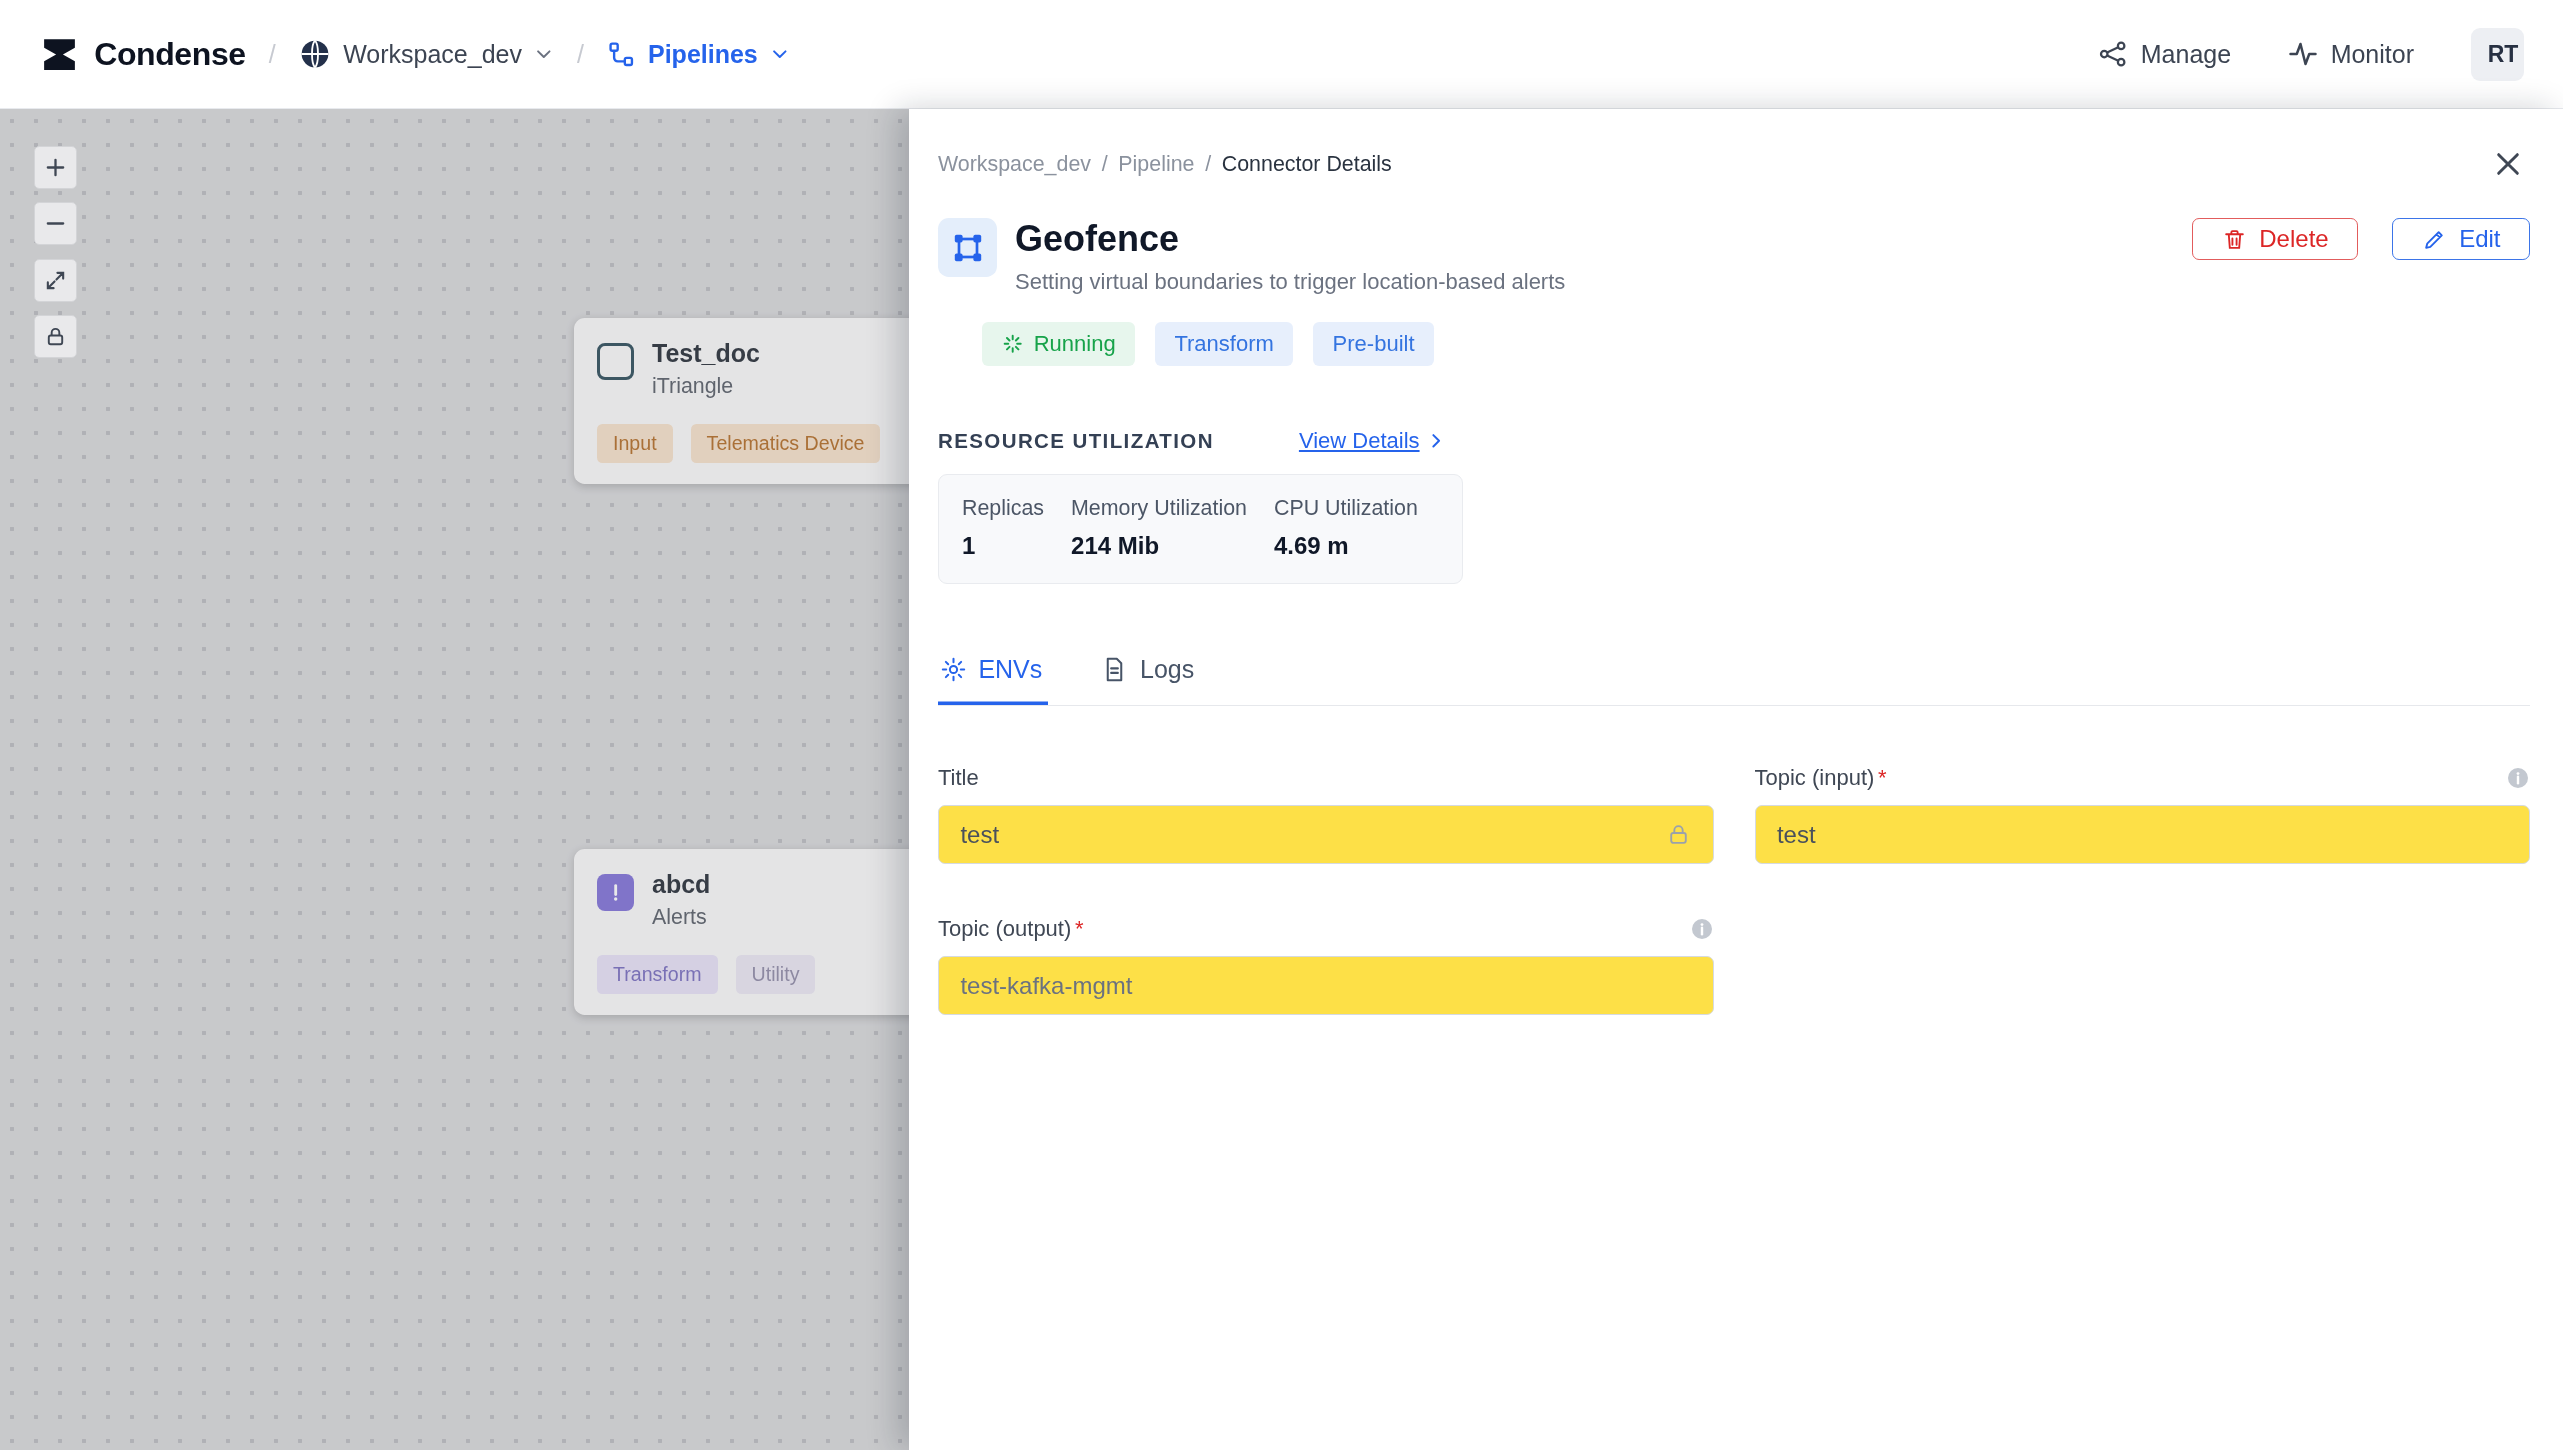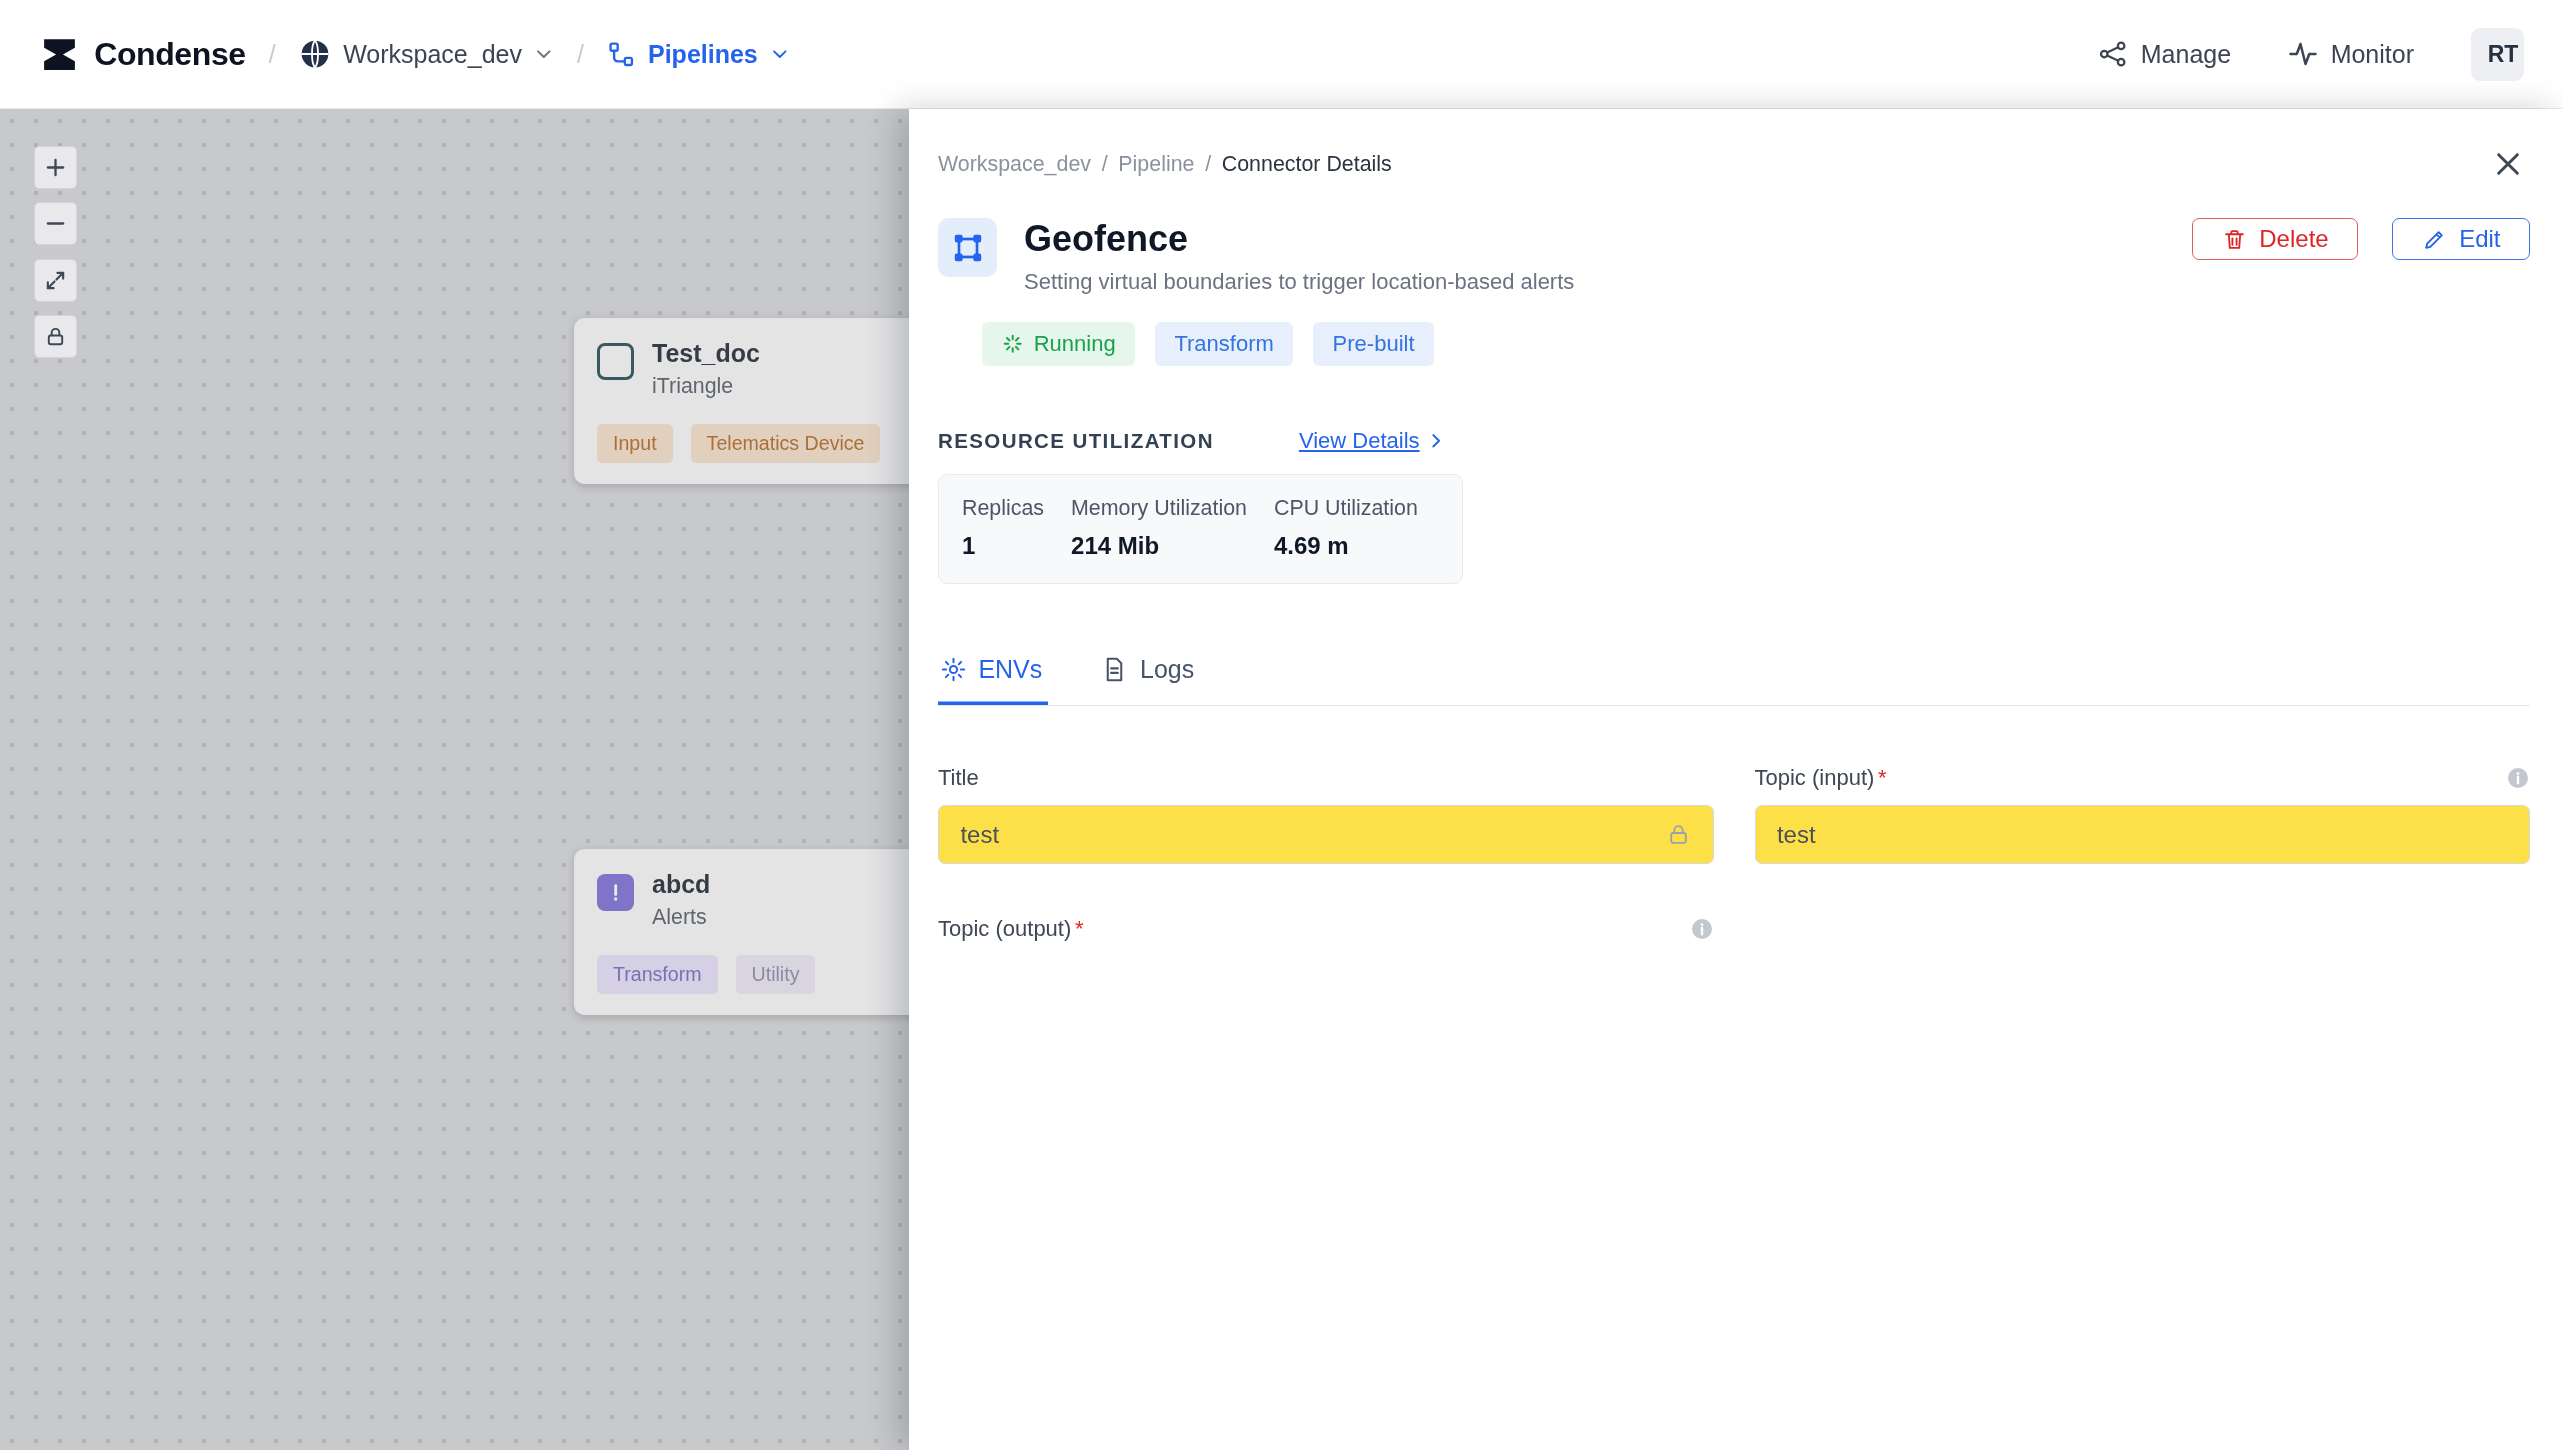--- a/index.html
+++ b/index.html
@@ -51,21 +51,21 @@
   .drawer { position:absolute; top:0; bottom:0; left:909px; right:0; background:#fff; box-shadow:-12.5px 0 30px rgba(15,23,42,0.20); padding:0 33px 0 29px; }
   .d-crumbs { margin-top:43px; font-size:21.4px; color:#8b929e; display:flex; gap:10.7px; align-items:center; }
   .d-crumbs .current { color:#2a3340; }
   .d-crumbs .link { cursor:pointer; }
   .close-btn { position:absolute; top:39px; right:39px; width:32px; height:32px; color:#3f4754; cursor:pointer; }
   .close-btn svg { width:100%; height:100%; }
 
   .d-titlerow { margin-top:41px; display:flex; align-items:flex-start; }
   .d-ticon { width:59px; height:59px; border-radius:10.7px; background:#e4eefb; color:#2563eb; display:flex; align-items:center; justify-content:center; }
   .d-ticon svg { width:36px; height:36px; }
-  .d-titletext { margin-left:27px; }
+  .d-titletext { margin-left:18px; }
   .d-title { font-size:36px; font-weight:bold; color:#101828; }
   .d-sub { font-size:22px; color:#6b7280; margin-top:9px; }
   .d-actions { margin-left:auto; display:flex; gap:34px; }
   .btn { height:42px; border-radius:7.1px; display:flex; align-items:center; gap:12.5px; padding:0 28.5px; font-size:24px; font-weight:500; background:#fff; cursor:pointer; }
   .btn svg { width:25px; height:25px; }
   .btn.danger { border:1.8px solid #e25c5c; color:#dc2626; }
   .btn.primary-ol { border:1.8px solid #3b74e8; color:#2563eb; }
 
   .badges { display:flex; gap:19.6px; margin-top:27px;margin-left:44px; }
   .pill { display:flex; align-items:center; gap:10.7px; font-size:22px; padding:9px 19.6px; border-radius:6.2px; }
@@ -356,19 +356,22 @@
         <div class="label-row">
           <span class="flabel"><span>Topic (output)</span><span class="req">*</span></span>
           <span class="info-ic">
             <svg viewBox="0 0 24 24">
                 <circle cx="12" cy="12" r="10" fill="currentColor"></circle>
                 <circle cx="12" cy="7.6" r="1.4" fill="#fff"></circle>
                 <path d="M12 10.8v6.4" stroke="#fff" stroke-width="2.4" stroke-linecap="round"></path>
               </svg>
           </span>
         </div>
+        <div class="input ghost-text">
+          <span>test-kafka-mgmt</span>
+        </div>
       </div>
       <div></div>
     </div>
 
   </section>
 </div>
 
 
 </body></html>

